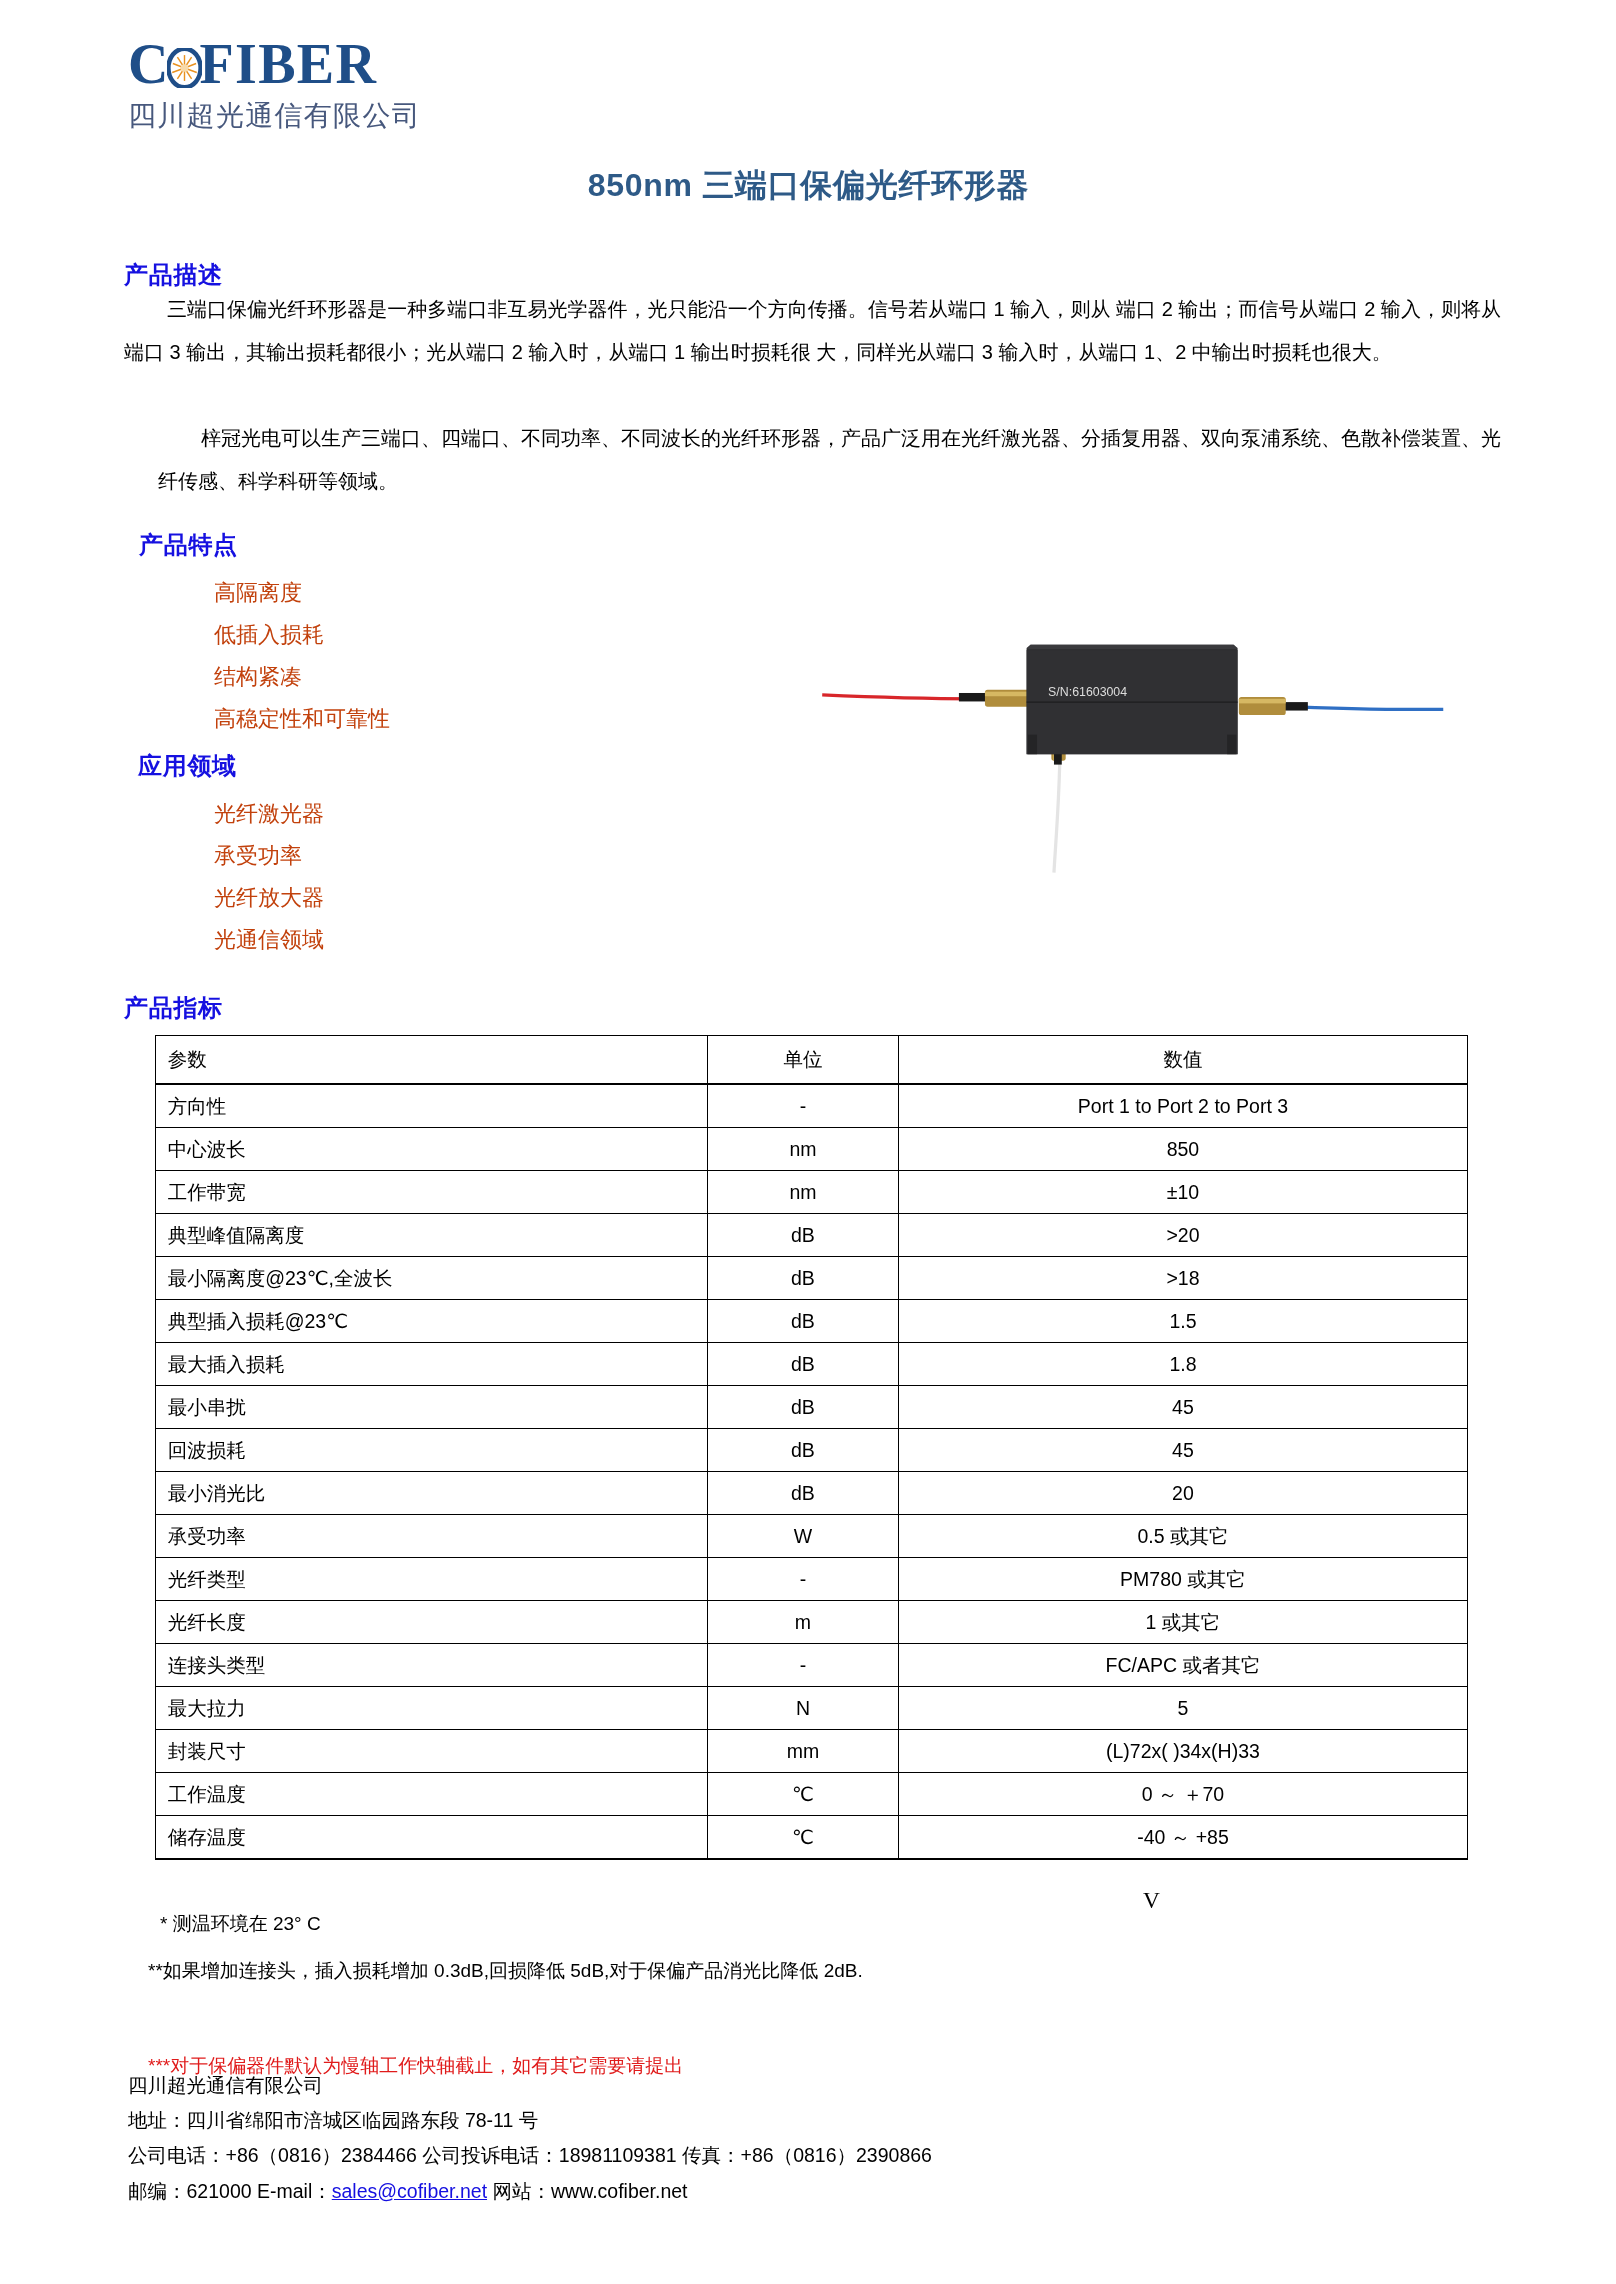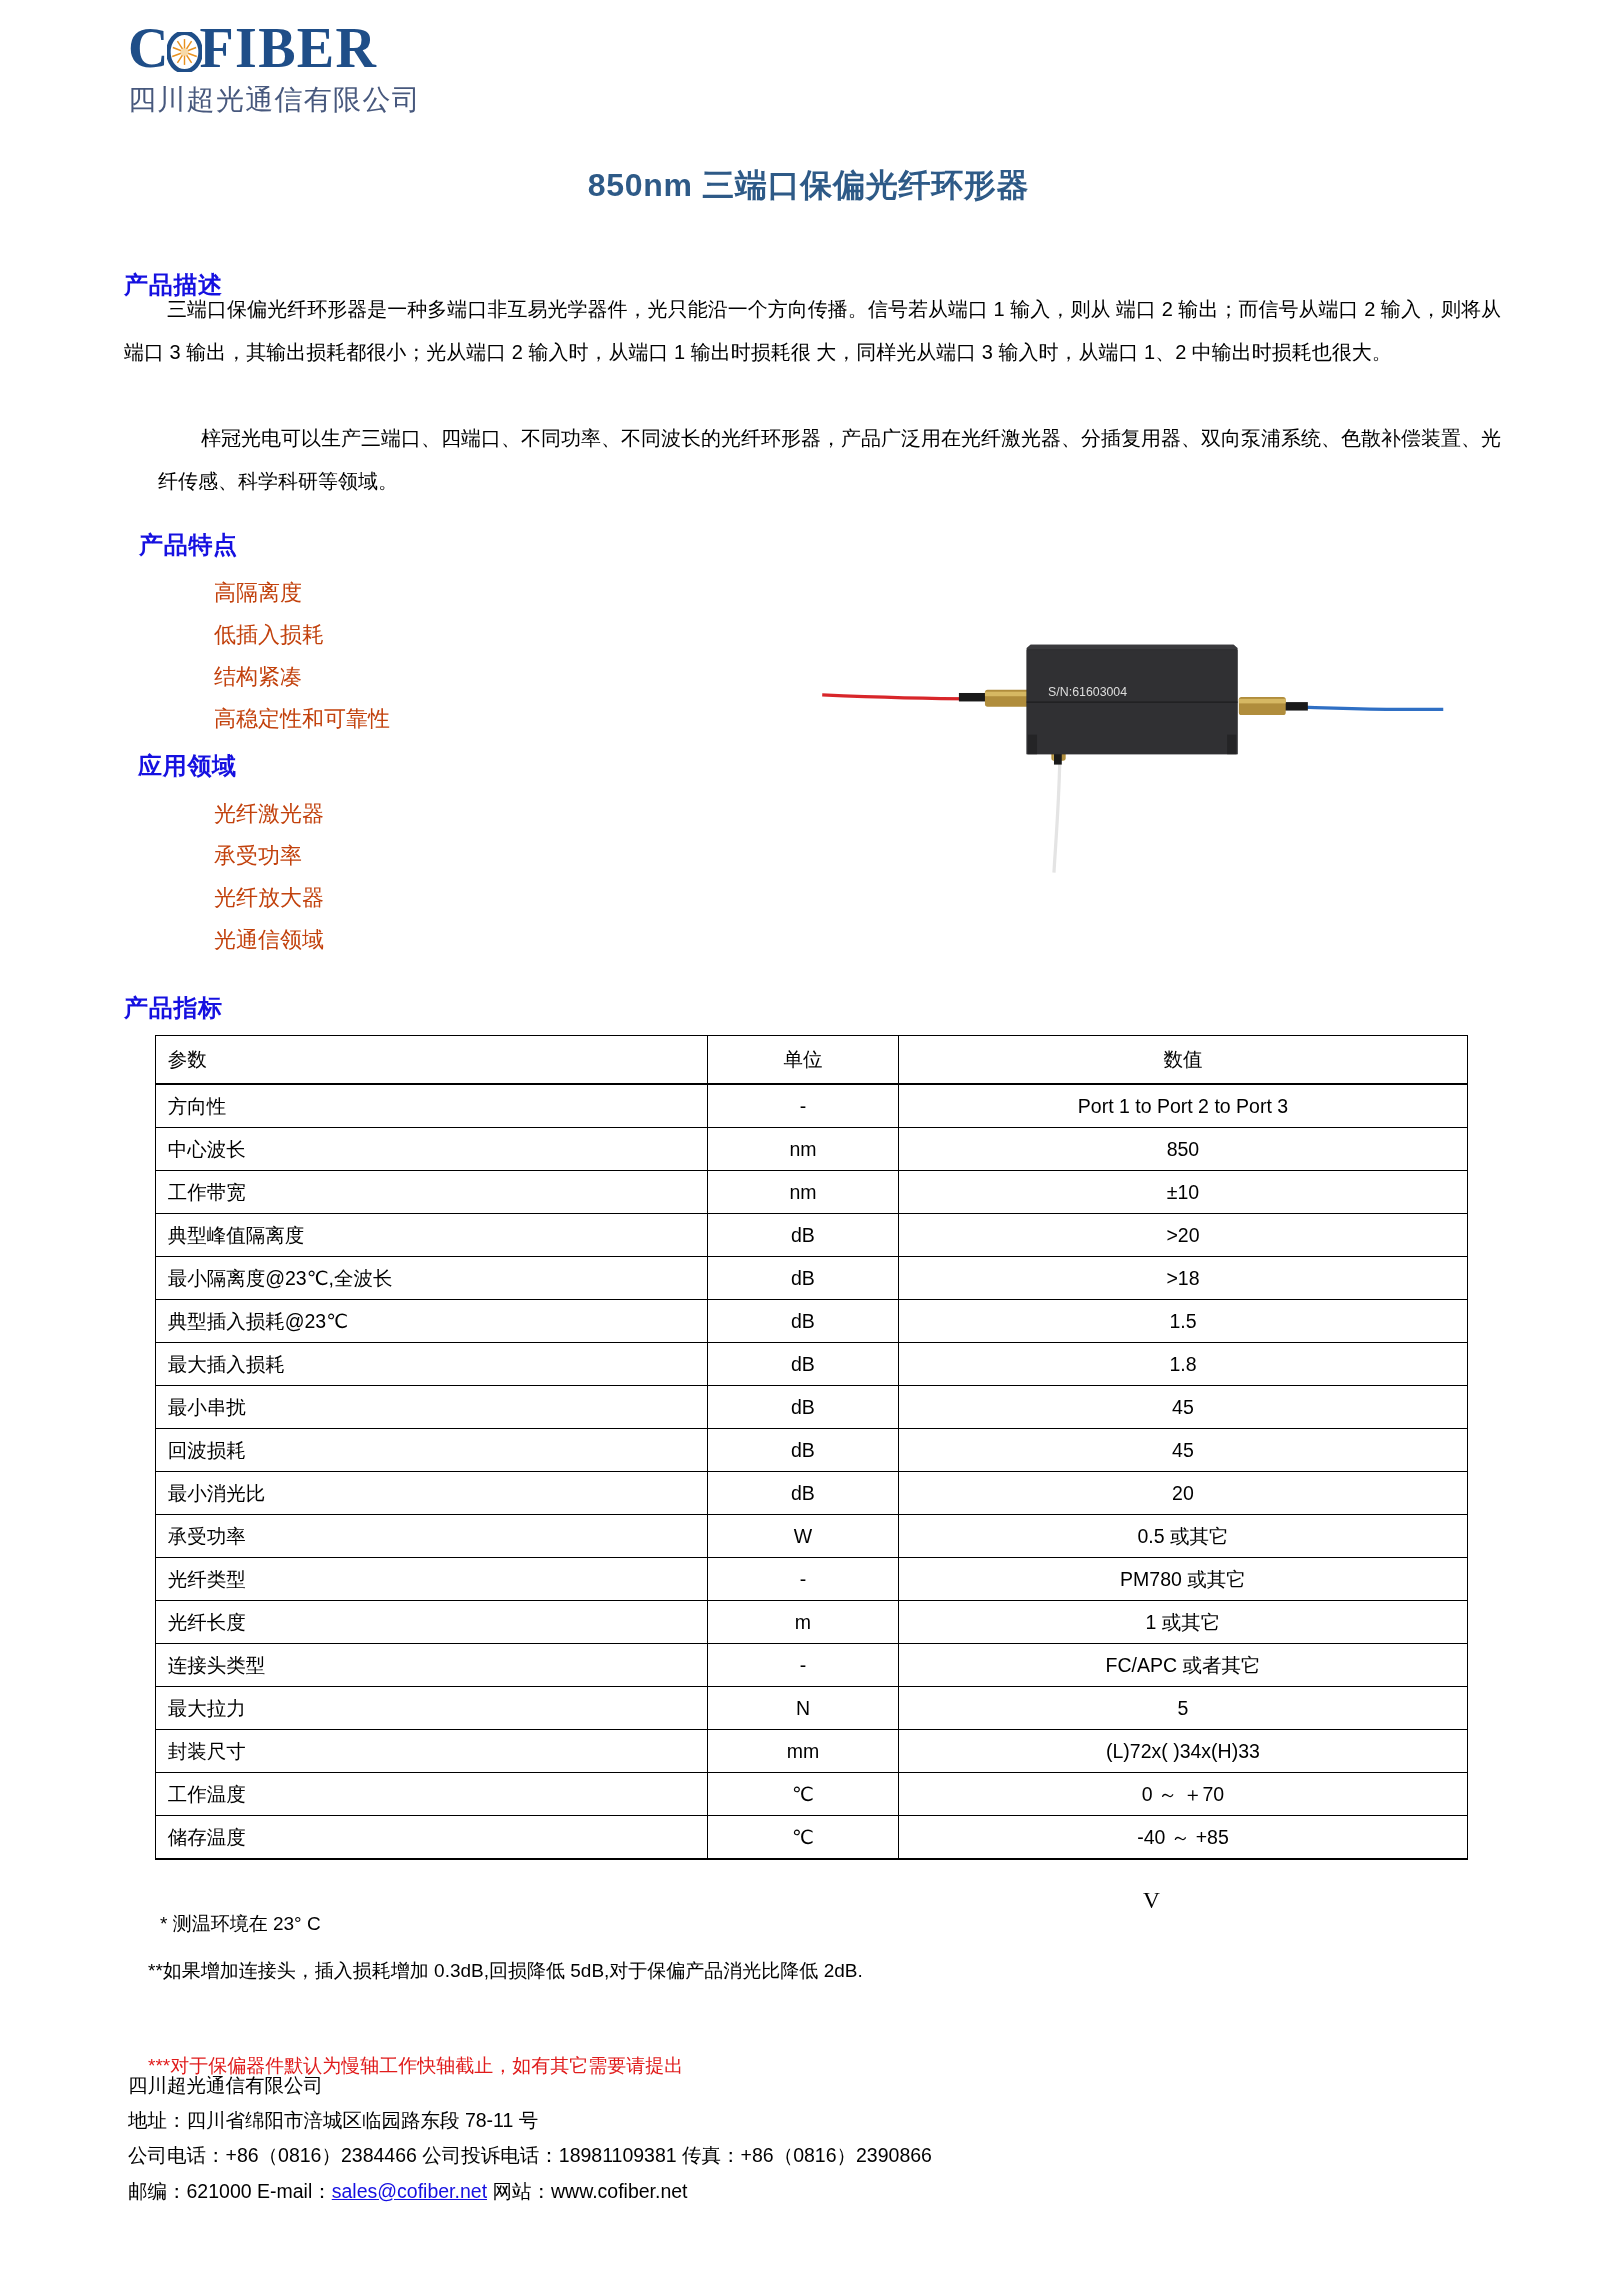--- a/index.html
+++ b/index.html
@@ -21,21 +21,21 @@
     width: 1617px;
     height: 2284px;
     box-sizing: border-box;
     padding: 0;
   }
 
   
   .logo-block {
     position: absolute;
     left: 128px;
-    top: 20px;
+    top: 36px;
     width: 365px;
     height: 111px;
   }
   .logo-word {
     font-family: "Liberation Serif", "DejaVu Serif", serif;
     font-weight: bold;
     font-size: 56px;
     letter-spacing: 1.3px;
     color: #1f4e88;
     line-height: 1;
@@ -75,21 +75,21 @@
 
   
   .sec-head {
     position: absolute;
     font-size: 24px;
     font-weight: bold;
     color: #1510e0;
     letter-spacing: 0.7px;
     white-space: nowrap;
   }
-  #h-desc  { left: 124px; top: 269px; }
+  #h-desc  { left: 124px; top: 259px; }
   #h-feat  { left: 139px; top: 529px; }
   #h-app   { left: 124px; top: 750px; margin-left: 14px; }
   #h-spec  { left: 124px; top: 992px; }
 
   
   .para {
     position: absolute;
     font-size: 20px;
     line-height: 43px;
     color: #000000;

